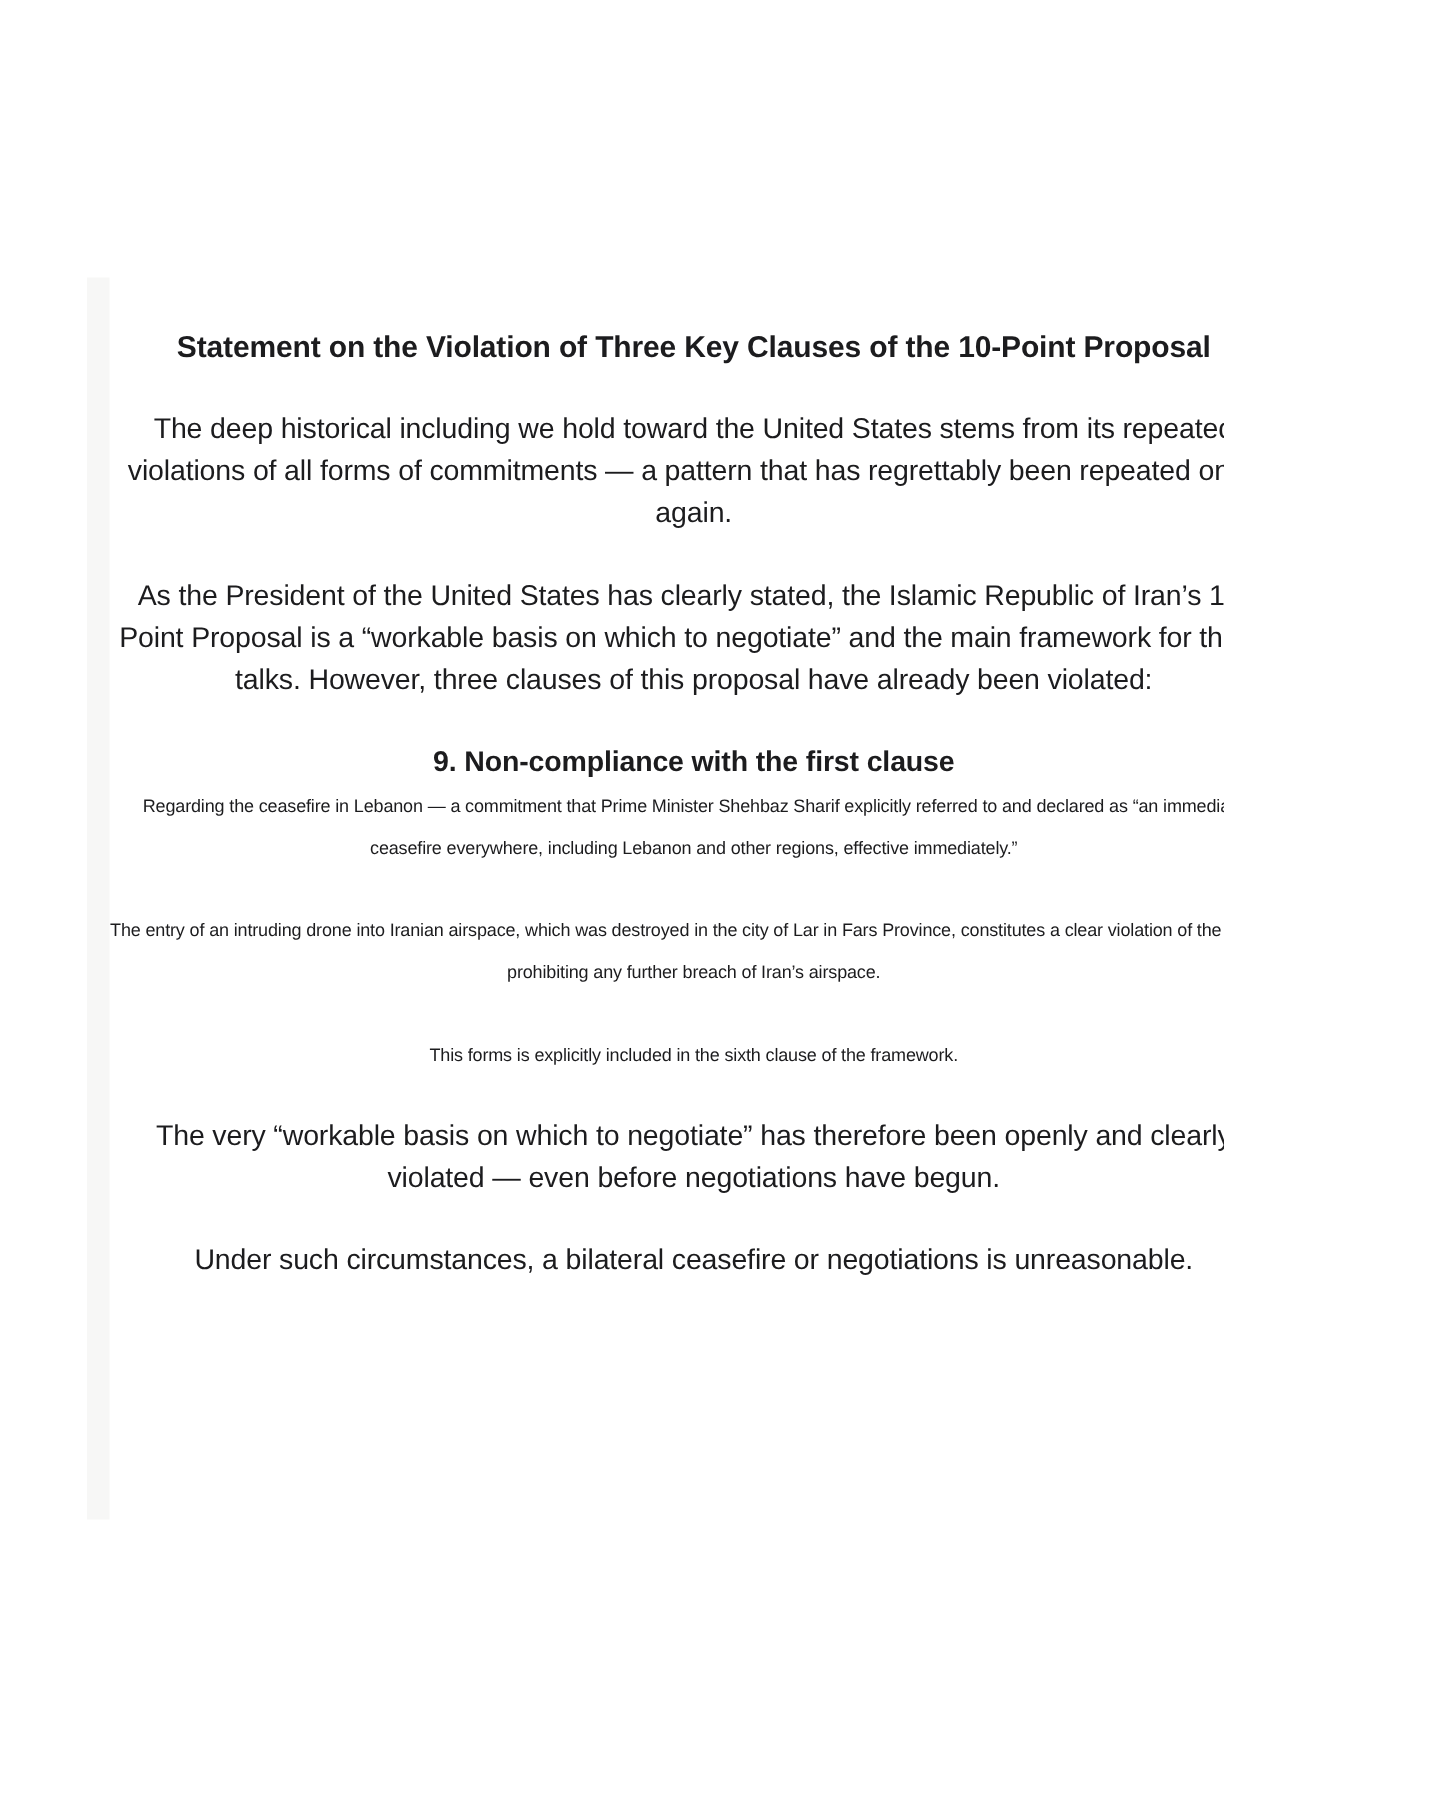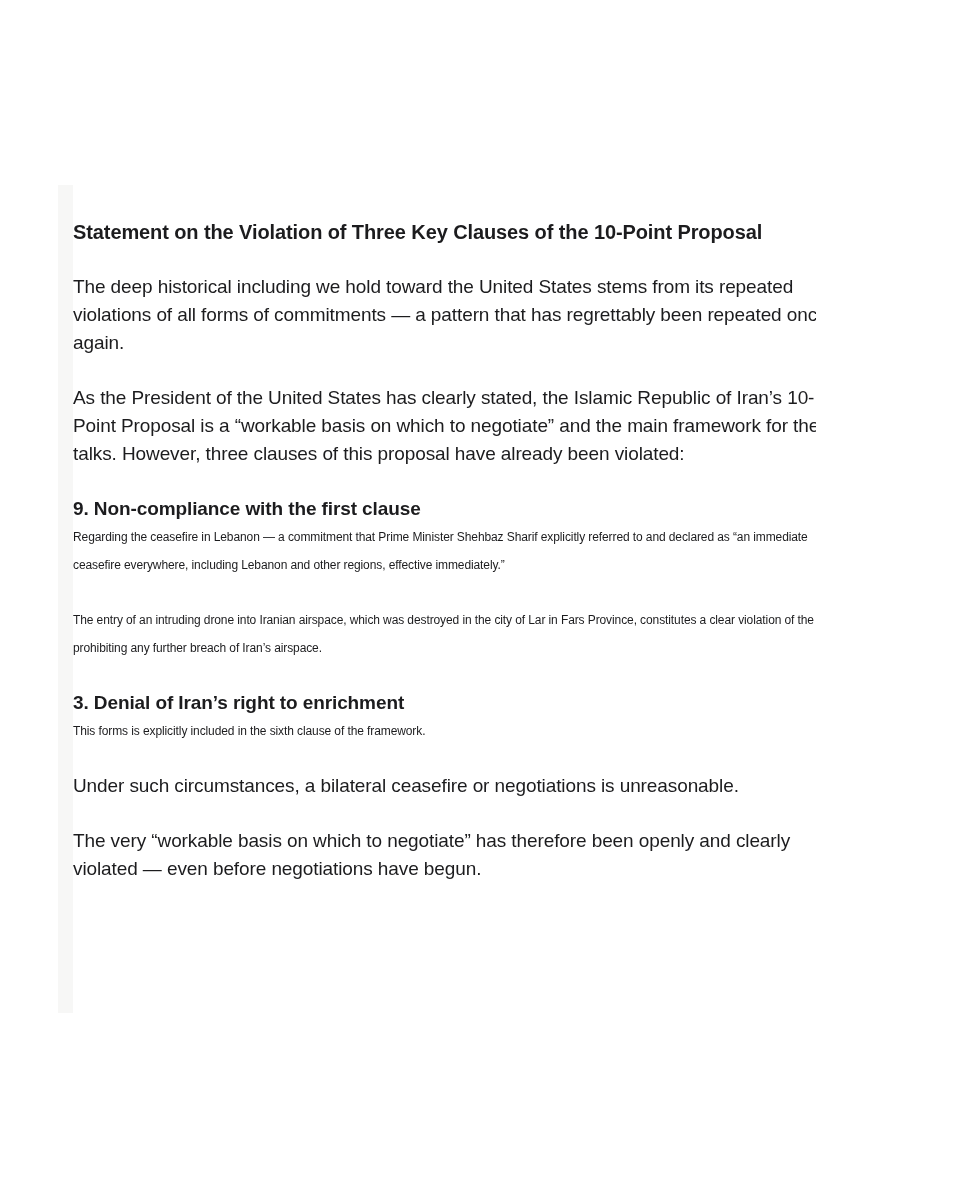--- a/index.html
+++ b/index.html
@@ -9,20 +9,21 @@
     background: #ffffff;
     font-family: "Liberation Sans", sans-serif;
     color: #1c1c1e;
   }
   .canvas {
     position: relative;
     width: 816px;
     height: 1200px;
     background: #ffffff;
     overflow: hidden;
+    text-align: center;
   }
   .doc {
     position: absolute;
     left: 58px;
     top: 185px;
     width: 846px;
     min-height: 828px;
     background: #ffffff;
     display: flex;
   }
@@ -82,23 +83,22 @@
       <section class="clause">
         <h2 class="clause-heading">9. Non-compliance with the first clause</h2>
         <p class="clause-body">Regarding the ceasefire in Lebanon — a commitment that Prime Minister Shehbaz Sharif explicitly referred to and declared as “an immediate ceasefire everywhere, including Lebanon and other regions, effective immediately.”</p>
       </section>
 
       <section class="clause">
         <p class="clause-body">The entry of an intruding drone into Iranian airspace, which was destroyed in the city of Lar in Fars Province, constitutes a clear violation of the clause prohibiting any further breach of Iran’s airspace.</p>
       </section>
 
       <section class="clause">
-        <h2 class="clause-heading">3. Denial of Iran’s right to enrichment</h2>
         <p class="clause-body">This forms is explicitly included in the sixth clause of the framework.</p>
       </section>
 
+      <p class="body-text">The very “workable basis on which to negotiate” has therefore been openly and clearly violated — even before negotiations have begun.</p>
+
       <p class="body-text">Under such circumstances, a bilateral ceasefire or negotiations is unreasonable.</p>
-
-      <p class="body-text">The very “workable basis on which to negotiate” has therefore been openly and clearly violated — even before negotiations have begun.</p>
 
     </div>
   </div>
 </div>
 
 </body></html>

